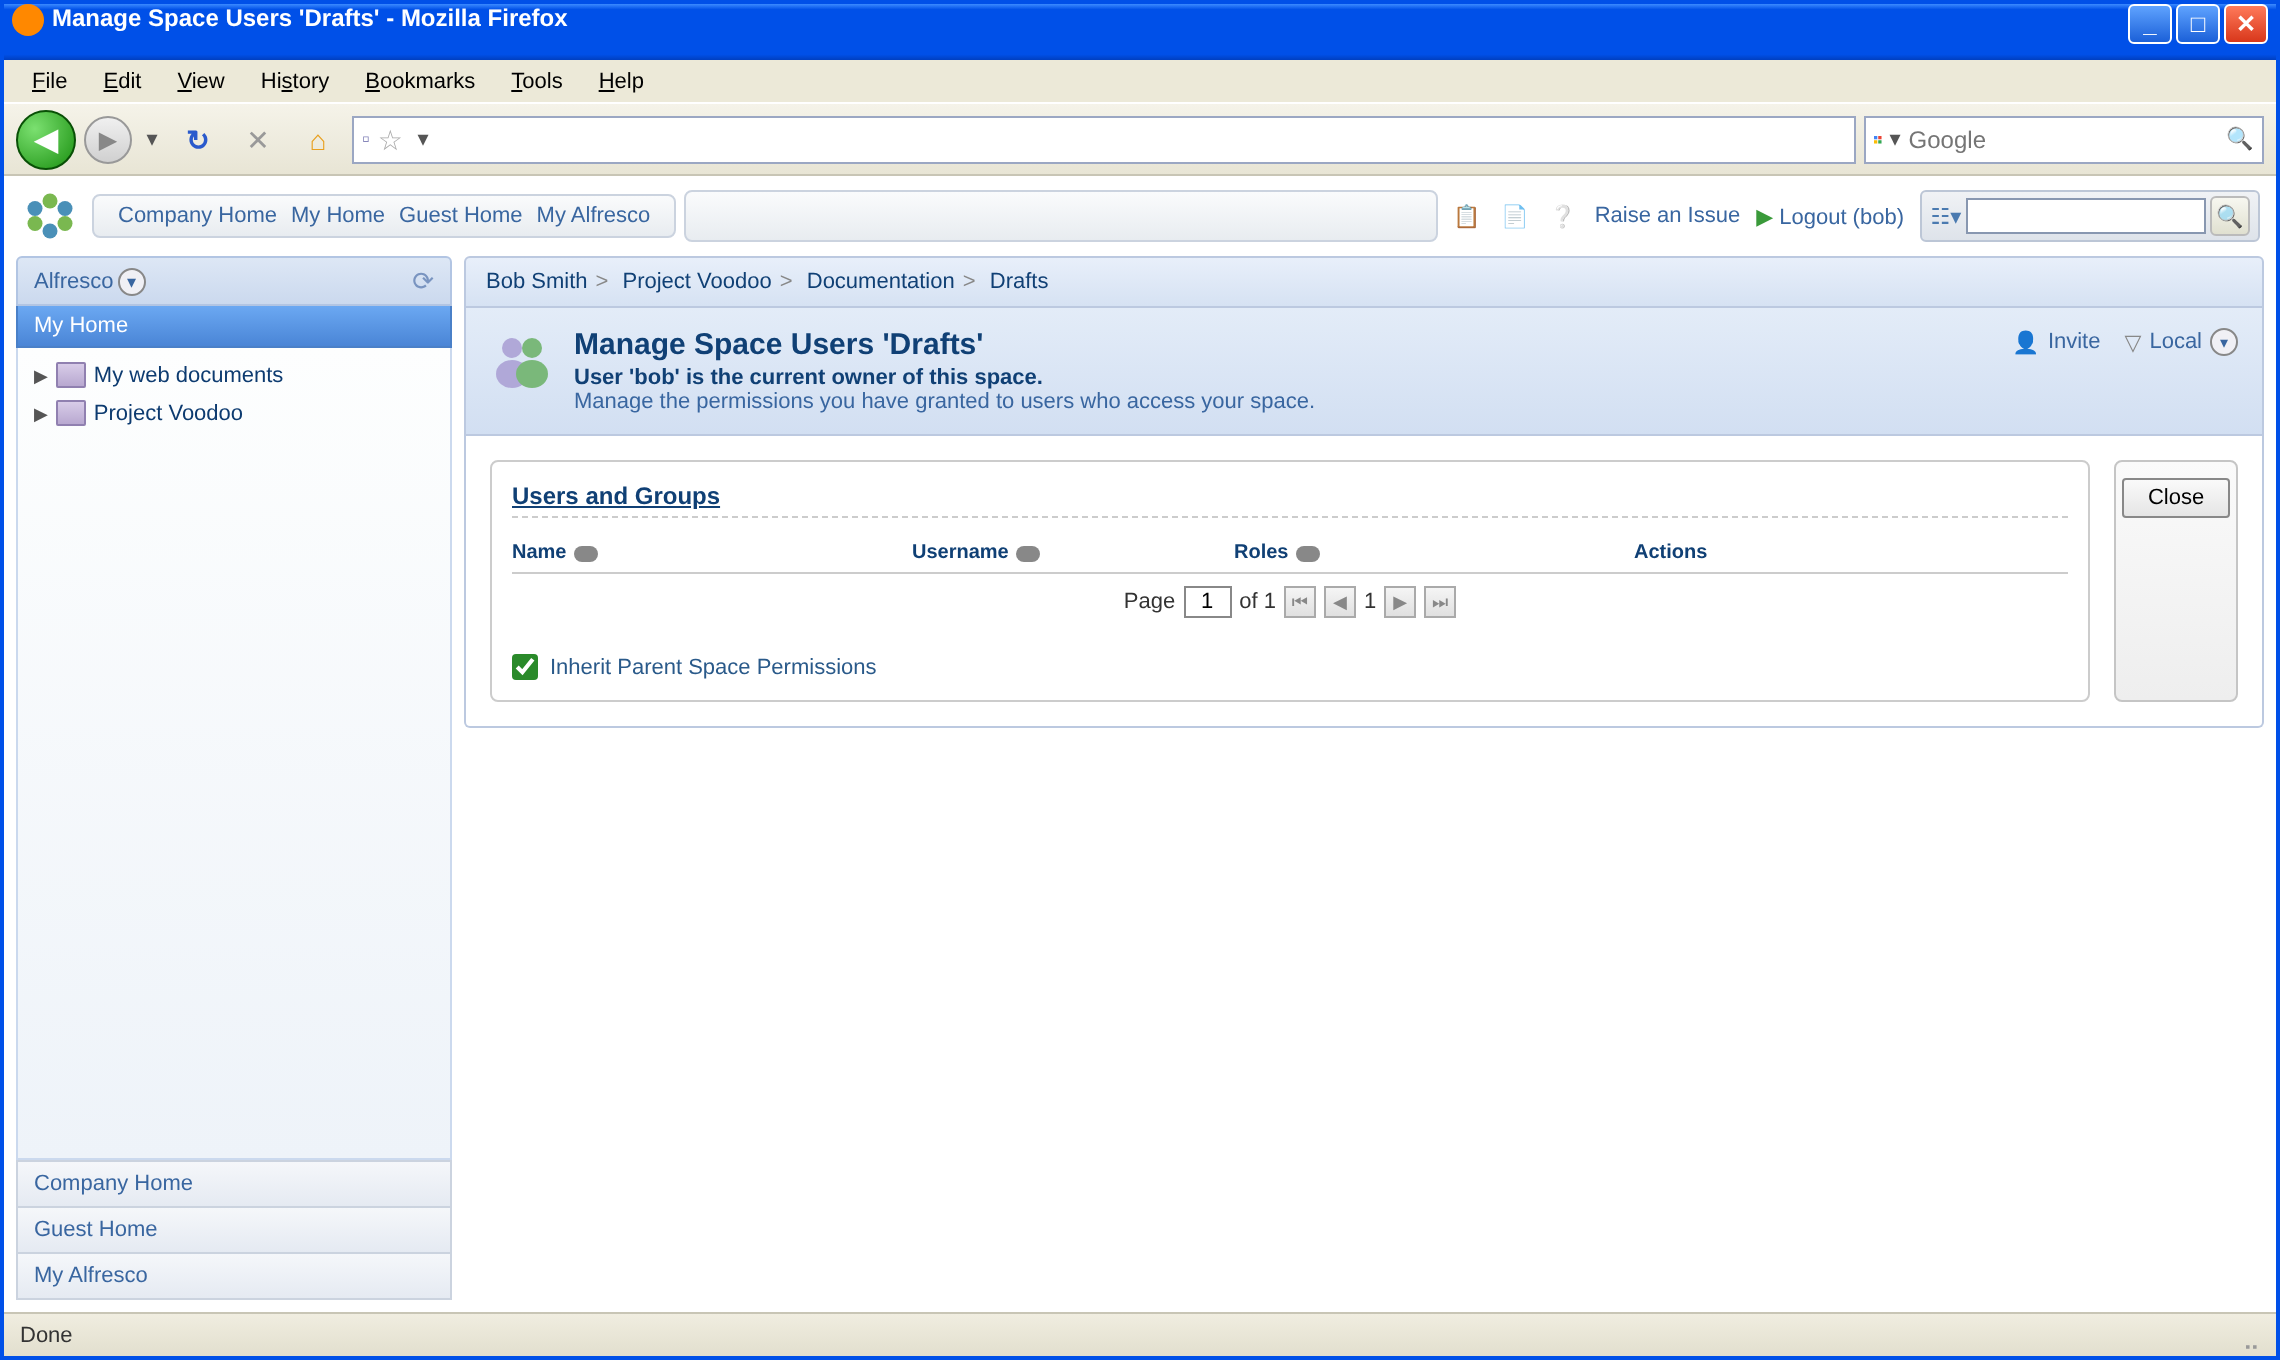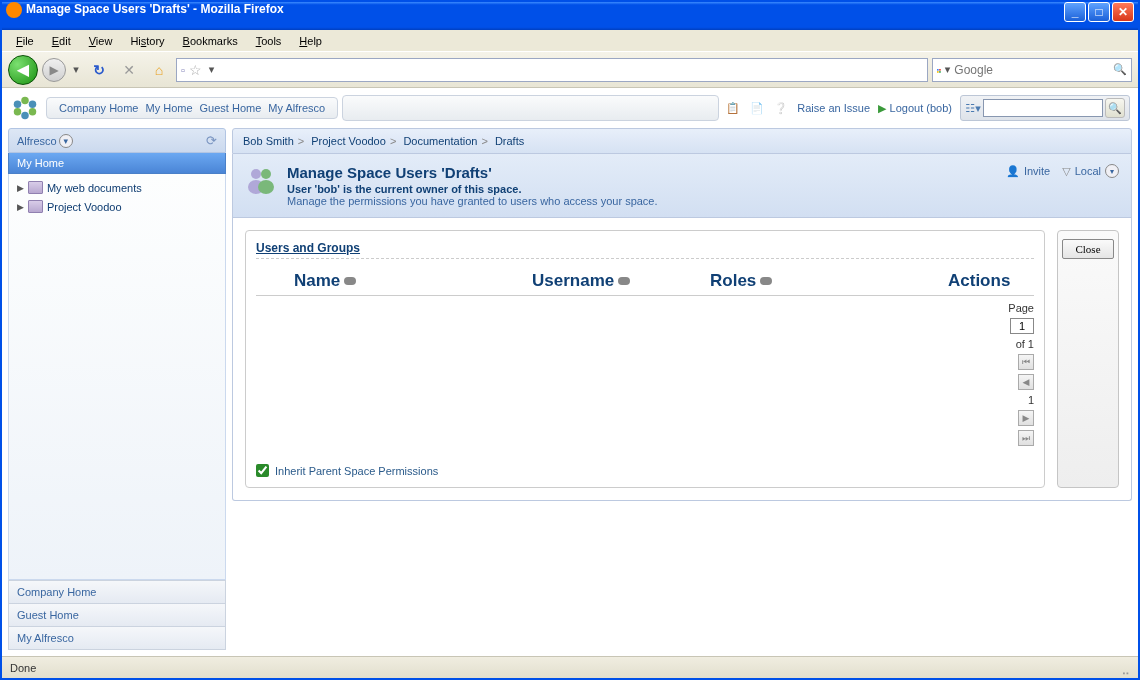--- a/index.html
+++ b/index.html
@@ -75,33 +75,33 @@
 .page-header-text .sub { color: #104075; font-size: 11px; font-weight: bold; }
 .page-header-text .desc { color: #3966a0; font-size: 11px; margin-top: 0; text-align: center; }
 .page-header-actions { margin-left: auto; display: flex; gap: 12px; align-items: center; }
 .page-header-actions a { color: #3966a0; text-decoration: none; display: flex; align-items: center; gap: 4px; }
 .chev-circle { width: 14px; height: 14px; border: 1px solid #888; border-radius: 50%; display: inline-flex; align-items: center; justify-content: center; font-size: 8px; background: #f0f0f5; }
 
 .content-body { background: #fff; border: 1px solid #bcc9e0; border-top: none; border-radius: 0 0 3px 3px; padding: 12px; display: flex; gap: 12px; }
 .panel-box { flex: 1; border: 1px solid #ccc; border-radius: 4px; padding: 10px; }
 .panel-title { color: #104075; font-weight: bold; font-size: 12px; margin-bottom: 8px; padding-bottom: 3px; border-bottom: 1px dashed #ccc; text-decoration: underline; }
 .table-head { display: flex; border-bottom: 1px solid #ccc; padding: 4px 0; }
-.table-head .col { color: #104075; font-weight: bold; font-size: 17px; display: flex; align-items: center; gap: 4px; margin-left: 38px; }
+.table-head .col { color: #104075; font-weight: bold; font-size: 10px; display: flex; align-items: center; gap: 4px; }
 .col-name { width: 200px; }
-.col-user { width: 140px; }
+.col-user { width: 161px; }
 .col-roles { width: 200px; }
 .col-actions { flex: 1; }
 .sort-pill { width: 12px; height: 8px; background: #888; border-radius: 4px; }
-.pager { display: flex; align-items: flex-end; justify-content: center; gap: 4px; padding: 6px 0; font-size: 11px; color: #333; flex-direction: column; }
+.pager { display: flex; align-items: center; justify-content: center; gap: 4px; padding: 6px 0; font-size: 11px; color: #333; }
 .pager input { width: 24px; height: 16px; border: 1px solid #888; text-align: center; font-size: 11px; }
 .pager-btn { width: 16px; height: 16px; border: 1px solid #aaa; background: linear-gradient(to bottom, #f5f5f5, #e0e0e0); display: flex; align-items: center; justify-content: center; font-size: 9px; color: #888; cursor: pointer; }
 .checkbox-row { display: flex; align-items: center; gap: 6px; margin-top: 12px; color: #2a5a8a; font-size: 11px; }
 .checkbox-row input { accent-color: #2a8a2a; }
 .close-box { width: 62px; text-align: center; border: 1px solid #c5c5c5; background: linear-gradient(to bottom, #fafafa, #eee); border-radius: 4px; padding: 8px 2px; }
-.close-btn { padding: 3px 12px; border: 1px solid #888; background: linear-gradient(to bottom, #fafafa, #e5e5e5); cursor: pointer; font-size: 11px; border-radius: 2px; font-family: Liberation Serif, serif; }
+.close-btn { padding: 3px 12px; border: 1px solid #888; background: linear-gradient(to bottom, #fafafa, #e5e5e5); cursor: pointer; font-size: 11px; border-radius: 2px; }
 
 
 .statusbar { height: 22px; background: linear-gradient(to bottom, #f0ede0, #e2dfce); border-top: 1px solid #c8c5b5; display: flex; align-items: center; padding: 0 8px; font-size: 11px; color: #333; }
 .statusbar .grip { margin-left: auto; color: #999; font-size: 12px; }
 </style>
 </head>
 <body>
 
 <div class="window">
 

